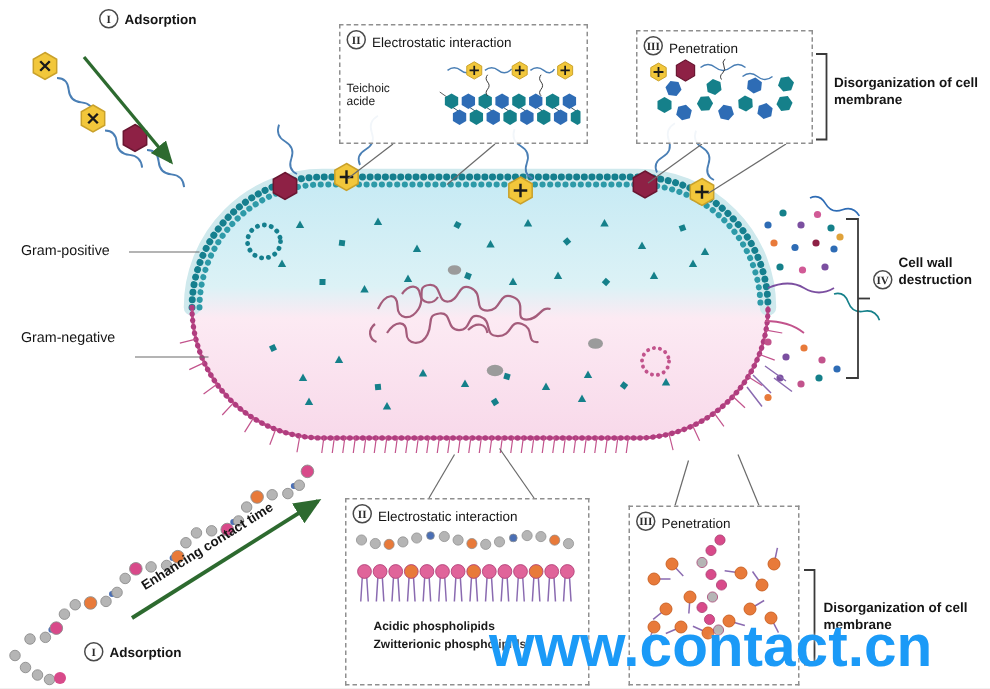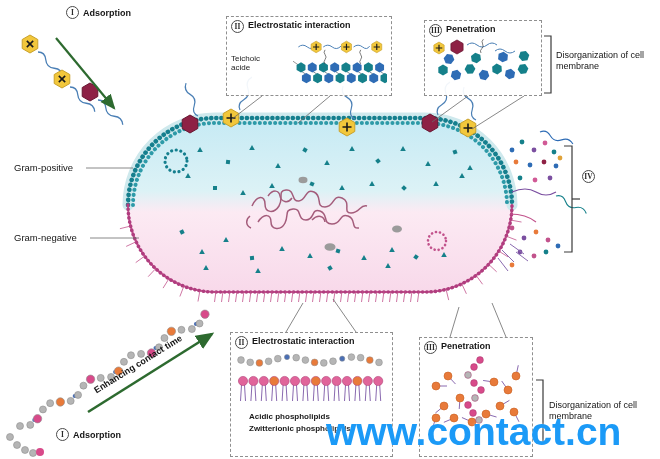--- a/index.html
+++ b/index.html
@@ -6,26 +6,26 @@
   html,body{width:660px;height:459px;background:#fff;font-family:"Liberation Sans",sans-serif;overflow:hidden}
   .canvas{position:absolute;left:0;top:0;width:660px;height:459px;background:#fff;outline:1px solid #e3e3e3}
   #art{position:absolute;left:0;top:0;z-index:1}
   .abs{position:absolute;z-index:6}
   .stepline{display:flex;align-items:center;gap:4px}
   .circ{width:13px;height:13px;min-width:13px;border:1px solid #4a4a4a;border-radius:50%;
         display:inline-flex;align-items:center;justify-content:center;
         font-family:"Liberation Serif",serif;font-size:7.5px;font-weight:bold;color:#2a2a2a;background:#fff}
   .lbl{font-size:9px;font-weight:bold;color:#151515}
   .sidelbl{font-size:9.5px;font-weight:normal;color:#151515}
-  .note{font-size:9px;font-weight:normal;line-height:1.25;color:#151515}
+  .note{font-size:9px;font-weight:bold;line-height:1.25;color:#151515}
   .ann{font-size:8px;color:#1a1a1a}
   .annb{font-size:8px;font-weight:bold;color:#1a1a1a;margin-left:14px;line-height:1.5}
   .dashbox{position:absolute;border:1px dashed #8f8f8f;background:rgba(255,255,255,.93);padding:3px 4px;z-index:5}
-  .boxtitle{display:flex;align-items:flex-start;gap:4px;margin-bottom:2px}
-  .boxtitle .t{font-size:9px;font-weight:bold;color:#151515}
+  .boxtitle{display:flex;align-items:flex-end;gap:4px;margin-bottom:2px}
+  .boxtitle .t{font-size:9px;font-weight:normal;color:#151515}
   .rot{transform:rotate(-32deg);transform-origin:0 50%}
   .watermark{position:absolute;left:326px;top:410px;z-index:20;font-size:39px;font-weight:bold;
              color:#1b9af7;letter-spacing:0;text-shadow:0 0 3px rgba(255,255,255,.55);white-space:nowrap}
 </style>
 </head>
 <body>
 
 <div class="canvas">
 
 <svg id="art" width="660" height="459" viewBox="0 0 660 459">
@@ -367,25 +367,26 @@
     <use href="#sq" transform="translate(52,14) rotate(190) scale(0.4)" stroke="#333" stroke-width="1.5"></use>
     <use href="#rpol" transform="translate(28,8) scale(0.78)"></use>
     <use href="#hex" transform="translate(10,9) scale(0.66)" fill="#f2c73b" stroke="#c9a12b"></use>
     <path d="M6.7,9h6.6M10,5.7v6.6" stroke="#1a1a1a" stroke-width="1.2" fill="none"></path>
   </svg>
 </div>
 
 <div class="abs note" style="left:556px;top:50px;width:102px">Disorganization of cell membrane</div>
 
 <div class="abs sidelbl" style="left:14px;top:162px">Gram-positive</div>
-<div class="abs sidelbl" style="left:14px;top:232px">Gram-negative</div>
+<div class="abs sidelbl" style="left:14px;top:220px">Gram-negative</div>
 
 <div class="abs" style="left:582px;top:170px;width:76px">
   <div style="display:flex;gap:4px;align-items:flex-end">
     <span class="circ">IV</span>
+    <span class="note">Cell wall destruction</span>
   </div>
 </div>
 
 <div class="abs lbl rot" style="left:95px;top:386px;width:140px">Enhancing contact time</div>
 
 <div class="abs stepline" style="left:56px;top:428px">
   <span class="circ">I</span>
   <span class="lbl">Adsorption</span>
 </div>
 

